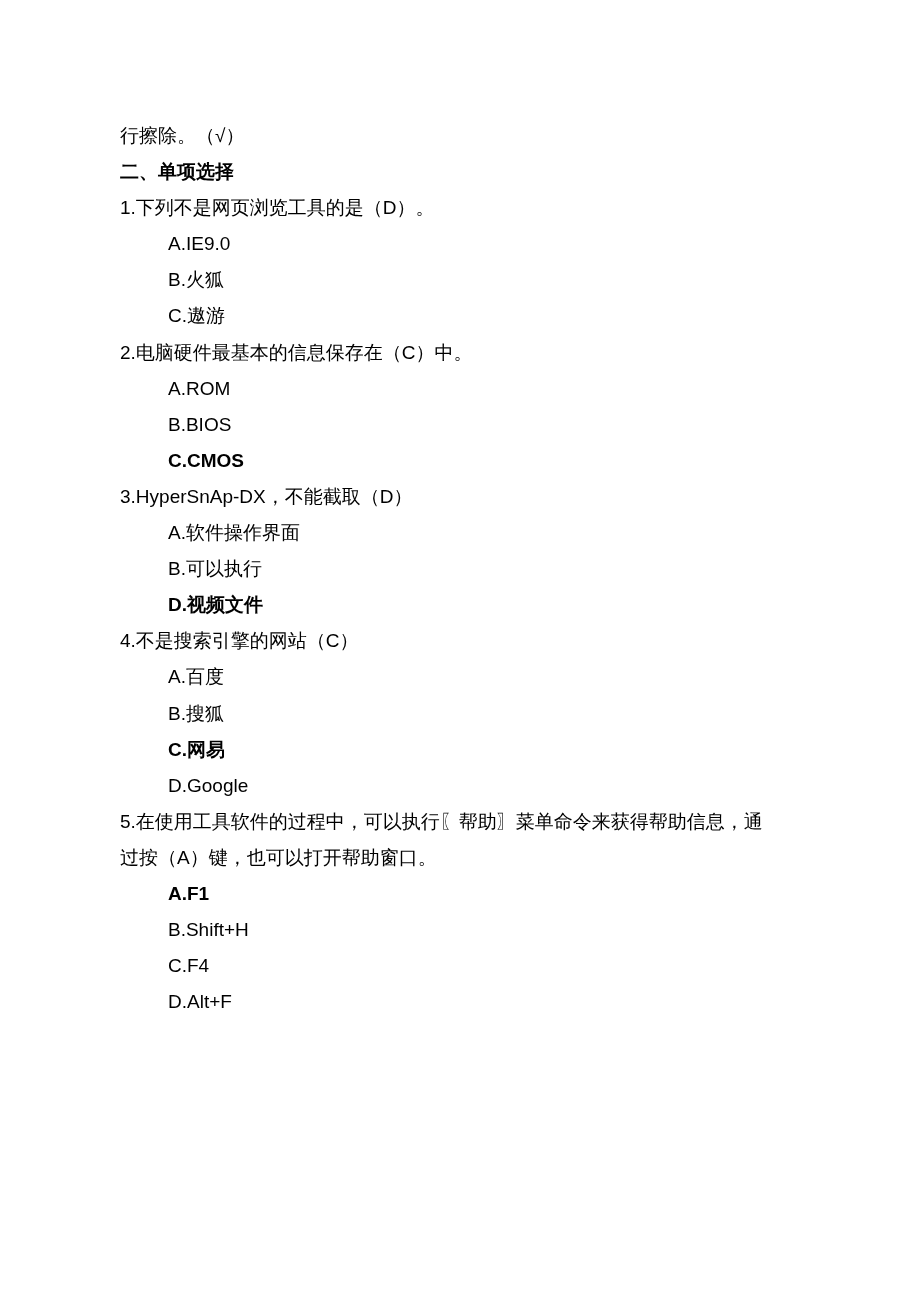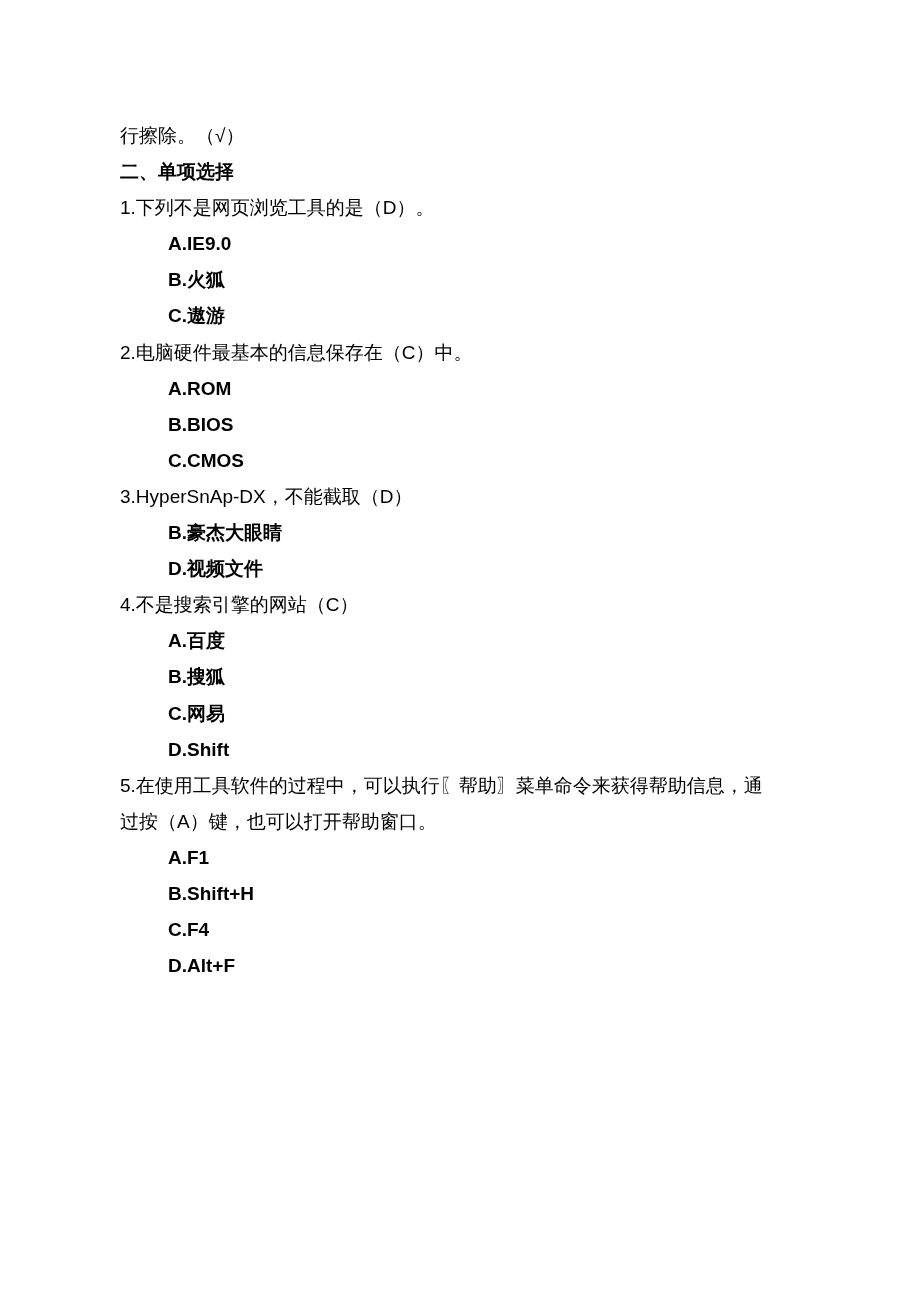--- a/index.html
+++ b/index.html
@@ -18,45 +18,45 @@
     box-sizing: border-box;
   }
   .line {
     margin: 0;
   }
   .bold {
     font-weight: bold;
   }
   .indent {
     padding-left: 48px;
-    font-weight: bold;
   }
 </style>
 </head>
 <body>
 
 <div class="page">
   <p class="line">行擦除。（√）</p>
   <p class="line bold">二、单项选择</p>
   <div id="questions-container">
       <p class="line">1.下列不是网页浏览工具的是（D）。</p>
       <p class="line indent">A.IE9.0</p>
       <p class="line indent">B.火狐</p>
       <p class="line indent">C.遨游</p>
       <p class="line">2.电脑硬件最基本的信息保存在（C）中。</p>
       <p class="line indent">A.ROM</p>
       <p class="line indent">B.BIOS</p>
       <p class="line indent bold">C.CMOS</p>
       <p class="line">3.HyperSnAp-DX，不能截取（D）</p>
-      <p class="line indent">B.豪杰大眼睛</p>
+      <p class="line indent">A.软件操作界面</p>
+      <p class="line indent">B.可以执行</p>
       <p class="line indent bold">D.视频文件</p>
       <p class="line">4.不是搜索引擎的网站（C）</p>
       <p class="line indent">A.百度</p>
       <p class="line indent">B.搜狐</p>
       <p class="line indent bold">C.网易</p>
-      <p class="line indent">D.Shift</p>
+      <p class="line indent">D.Google</p>
       <p class="line">5.在使用工具软件的过程中，可以执行〖帮助〗菜单命令来获得帮助信息，通过按（A）键，也可以打开帮助窗口。</p>
       <p class="line indent bold">A.F1</p>
       <p class="line indent">B.Shift+H</p>
       <p class="line indent">C.F4</p>
       <p class="line indent">D.Alt+F</p>
     </div>
 </div>
 
 </body></html>

